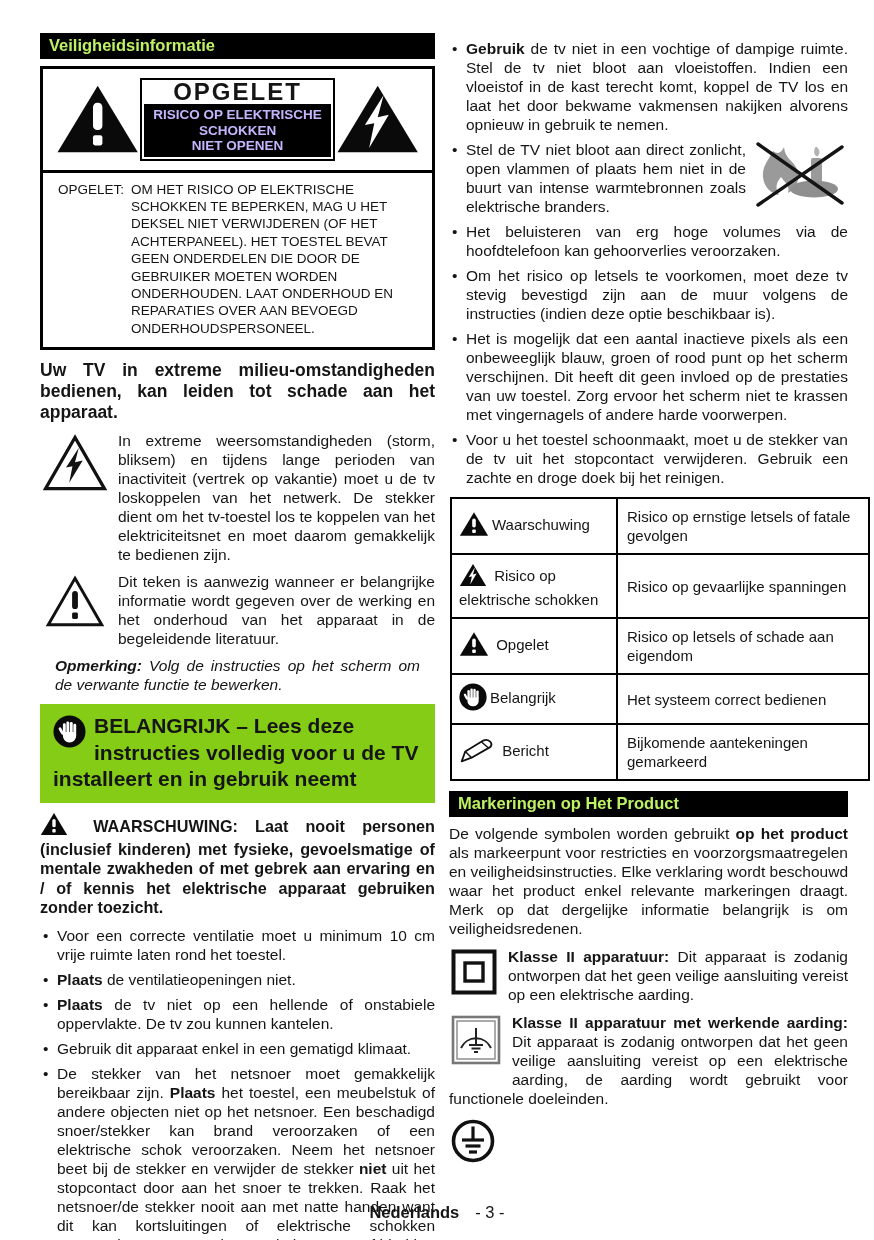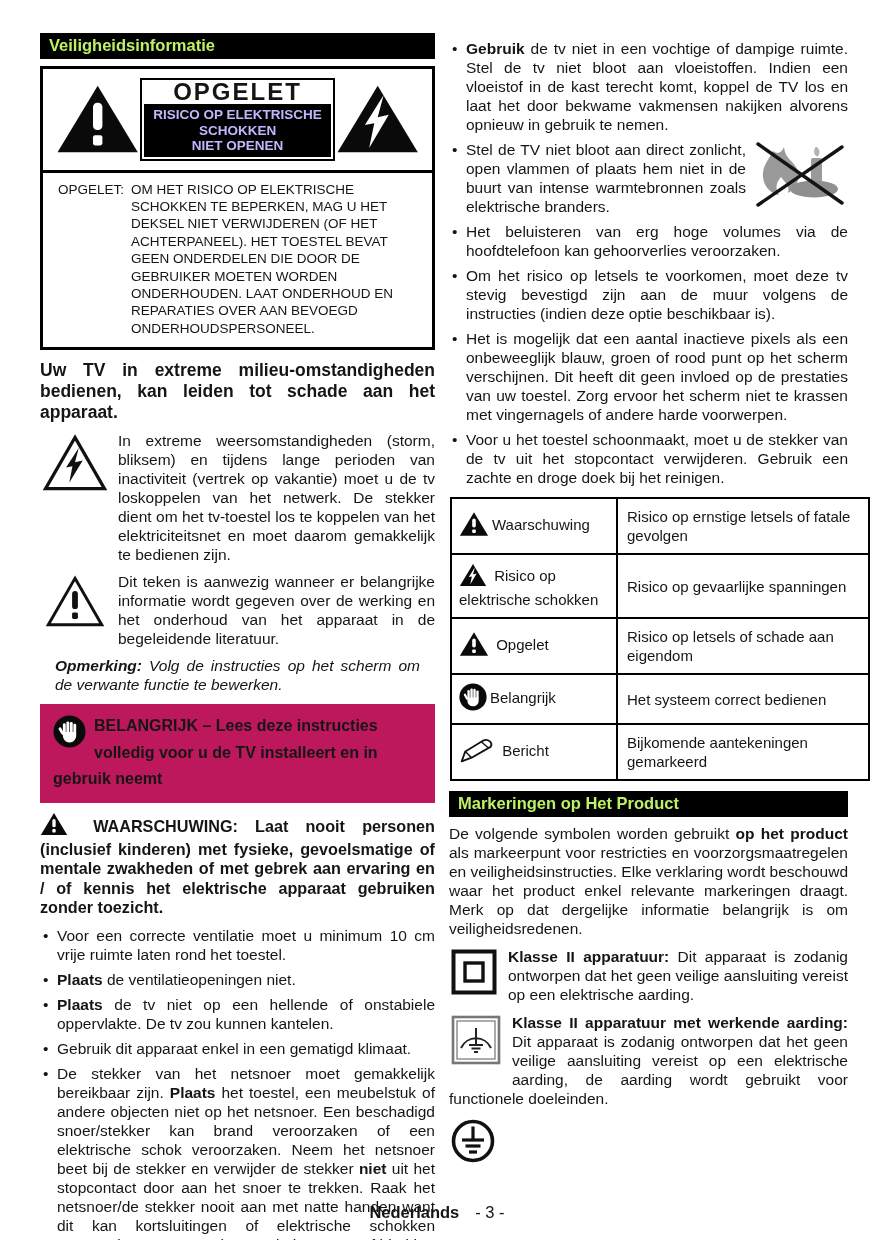--- a/index.html
+++ b/index.html
@@ -28,22 +28,22 @@
   .cb-text .lbl { font-weight:400; white-space:nowrap; }
 
   .h2 { font-weight:700; font-size:17.5px; line-height:21px; text-align:justify; margin:10px 0 5px; }
 
   .ipara { display:flex; gap:8px; margin:8px 0; }
   .ipara .ic { flex:0 0 70px; display:flex; justify-content:center; align-items:flex-start; padding-top:3px; }
   .ipara .tx { flex:1; text-align:justify; }
 
   .note { font-style:italic; text-align:justify; margin:8px 15px 9px; }
 
-  .impbox { background:#be185d; padding:9px 10px 10px 13px; margin:10px 0 9px;
-            font-weight:700; font-size:16px; line-height:26.5px; }
+  .impbox { background:#84cc16; padding:9px 10px 10px 13px; margin:10px 0 9px;
+            font-weight:700; font-size:21px; line-height:26.5px; }
   .impbox .hand { float:left; margin:2px 8px 0 0; }
 
   .warnp { font-weight:700; font-size:16.2px; line-height:19.3px; text-align:justify; margin:9px 0; }
   .warnp .wtri { display:inline-block; vertical-align:-4px; margin-right:8px; }
 
   .bullet { position:relative; padding-left:17px; margin:6px 0; text-align:justify; }
   .bullet::before { content:"\2022"; position:absolute; left:3px; top:0; }
 
   .flamefloat { float:right; width:96px; height:66px; margin:1px 0 2px 6px; }
 

